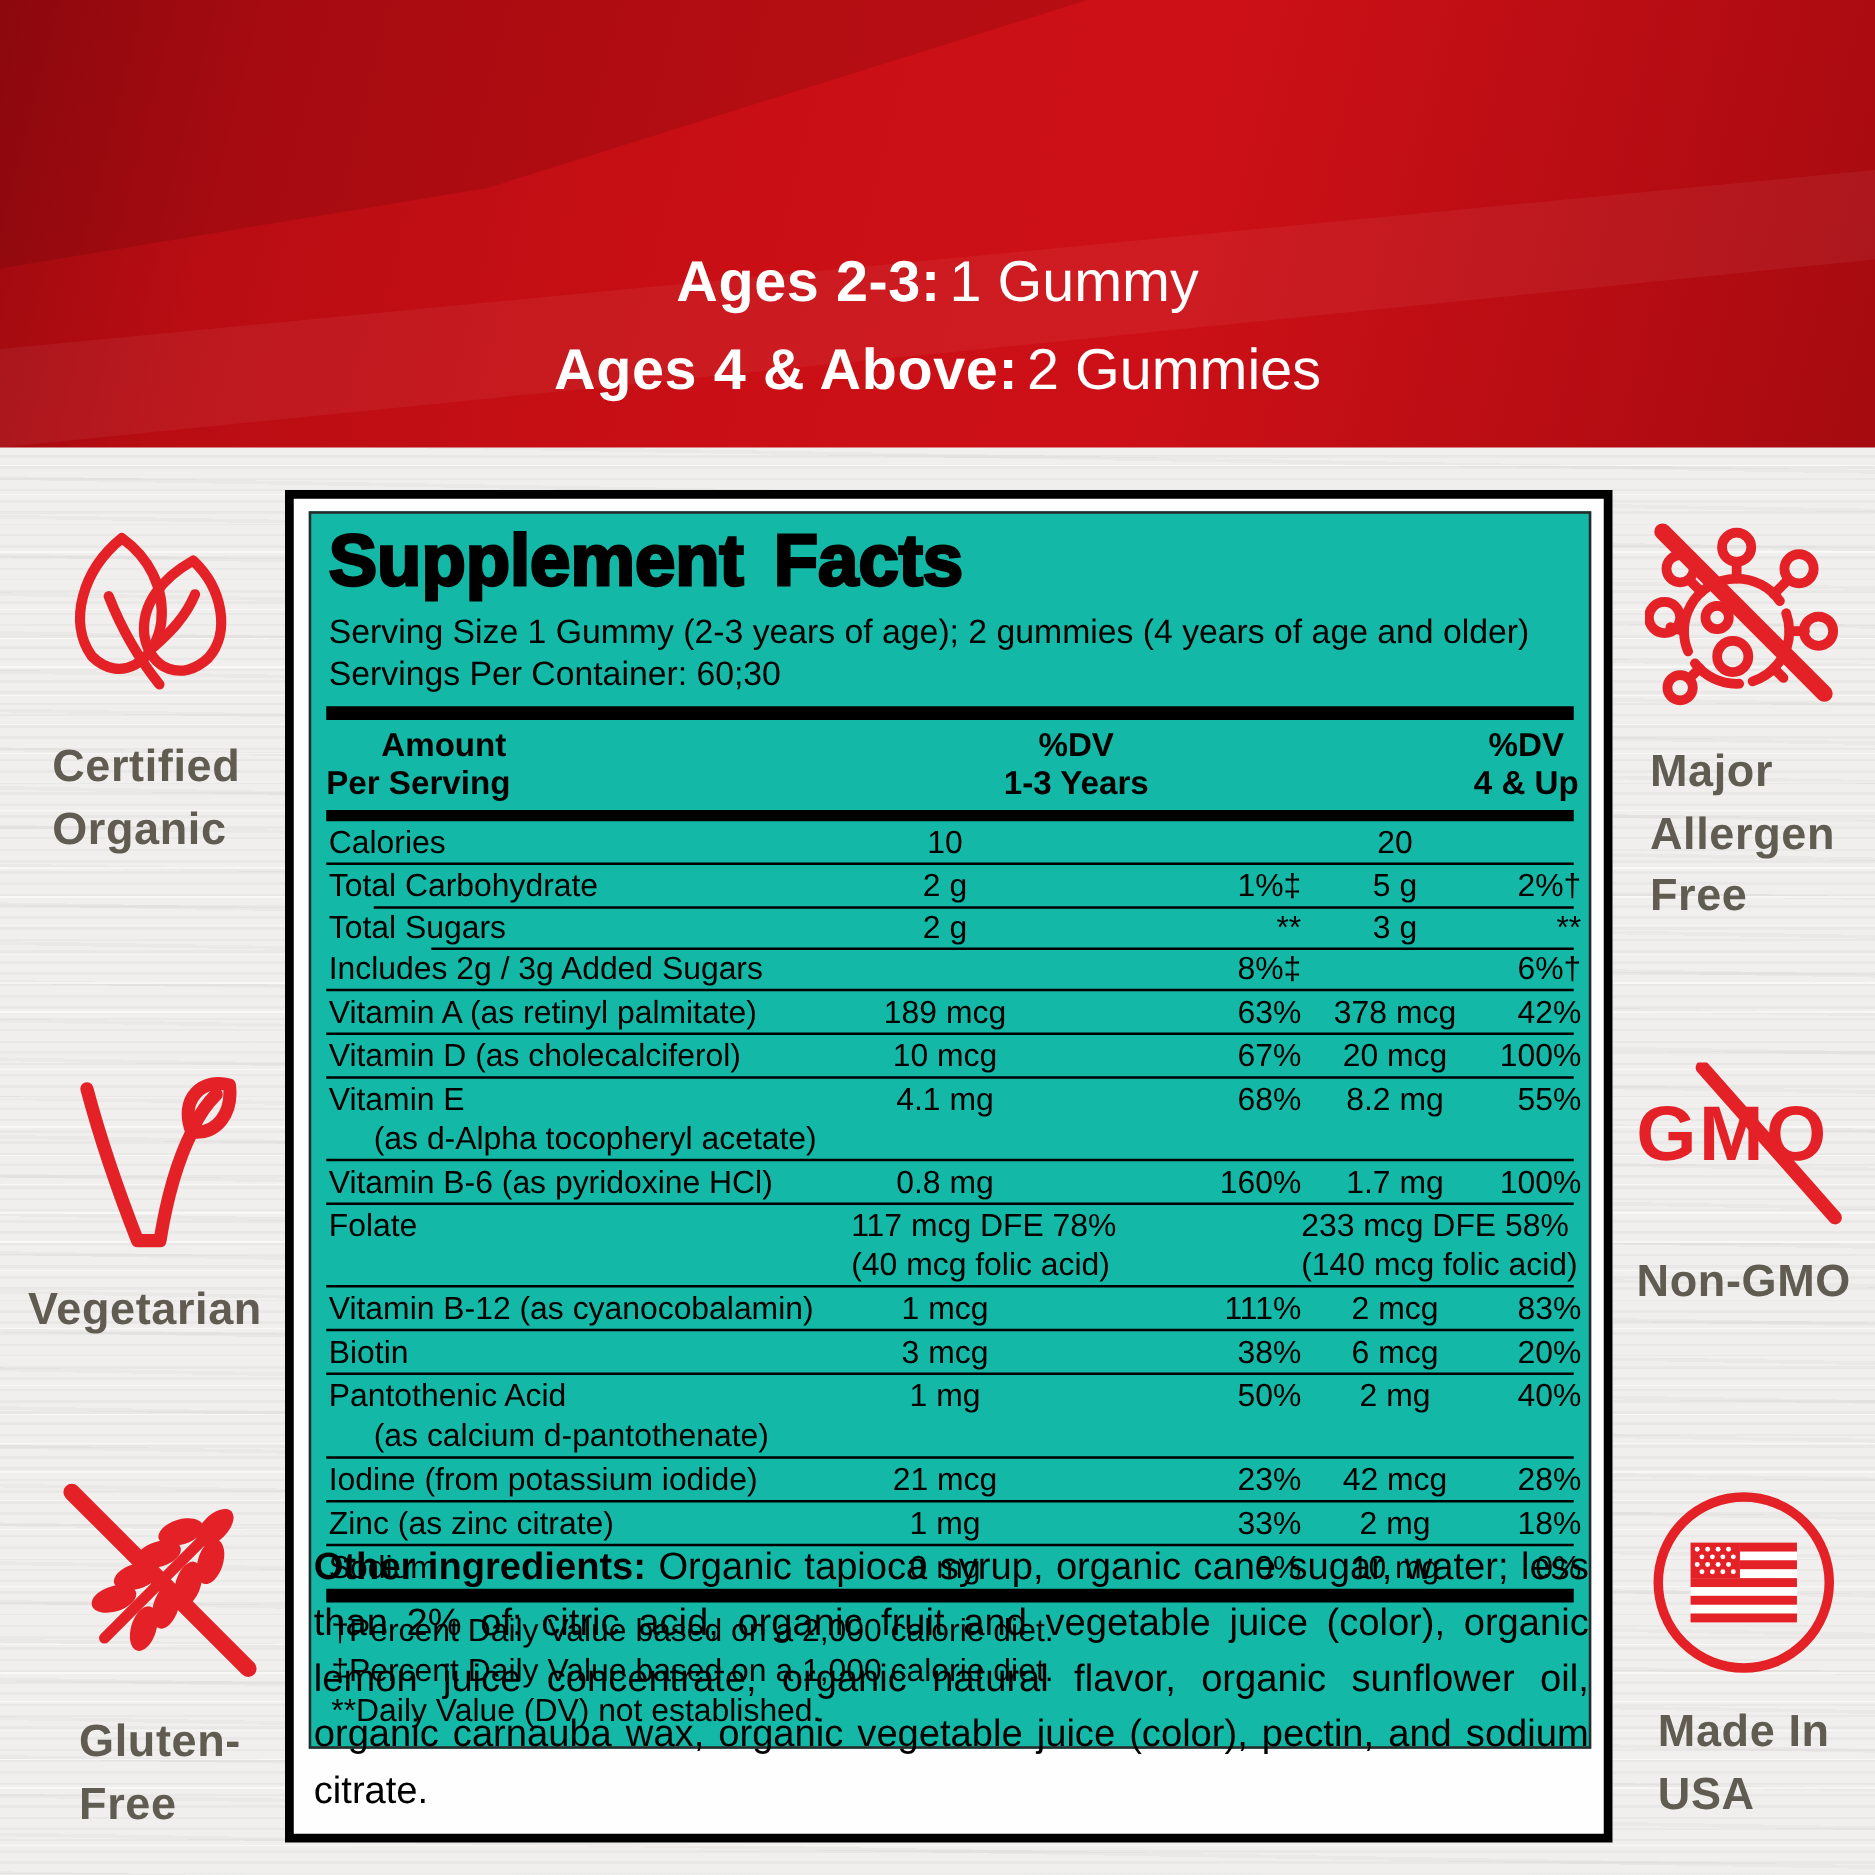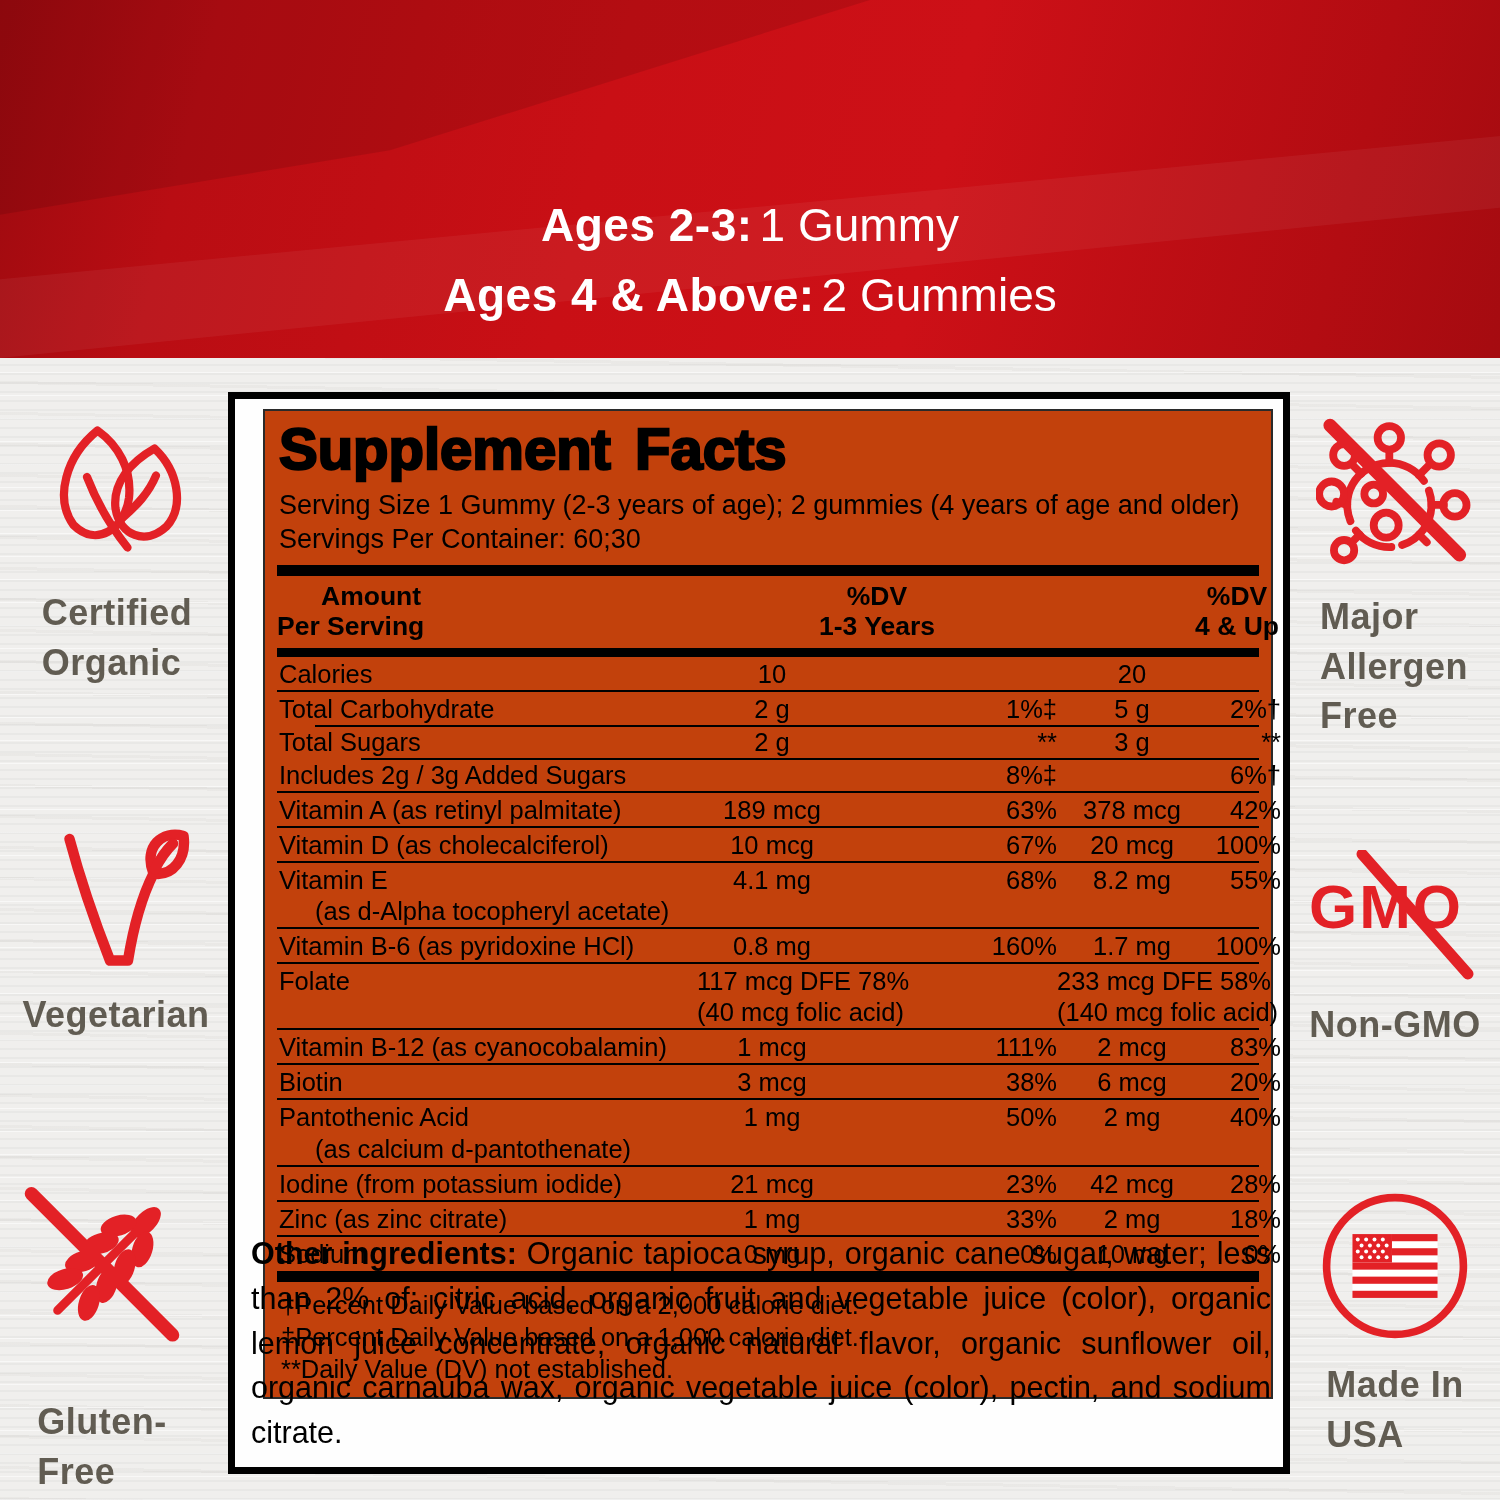--- a/index.html
+++ b/index.html
@@ -39,21 +39,21 @@
   .banner-line .v{margin-left:7px;}
   .line-1{top:198px;}
   .line-2{top:268px;}
 
   
   .panel{
     position:absolute; left:228px; top:392px; width:1062px; height:1082px;
     box-sizing:border-box; background:#fefefe; border:7px solid #000;
   }
   .facts{
-    margin:10px 10px 0 28px; border:2px solid #2a2a2a; background:#c2410c;
+    margin:10px 10px 0 12px; border:2px solid #2a2a2a; background:#14b8a6;
     padding:6px 12px 12px 12px; box-sizing:border-box;
   }
   .facts-title{
     font-size:58px; font-weight:bold; color:#000; line-height:1.05;
     -webkit-text-stroke:2.4px #000; letter-spacing:0px; word-spacing:8px; margin:2px 0 8px 2px;
   }
   .serving{font-size:27px; line-height:1.26; color:#000; margin-left:2px;}
   .bar{background:#000;}
   .bar1{height:11px; margin-top:9px;}
   .bar2{height:9px;}
@@ -86,22 +86,22 @@
   .ingredients{
     position:absolute; left:16px; right:12px; bottom:12px; margin:0;
     font-size:30.5px; line-height:1.47; text-align:justify; color:#000;
   }
   .ingredients .b{font-weight:bold;}
 
   
   .badge{position:absolute; display:flex; flex-direction:column; align-items:center; text-align:left;}
   .badge-label{font-weight:bold; font-size:36px; line-height:1.38; color:#615c52; letter-spacing:0.5px; margin-top:18px;}
   .b-organic{left:22px;   top:420px;  width:190px;}
-  .b-veg{    left:10px;   top:826px;  width:212px;}
-  .b-gluten{ left:0;   top:1182px; width:204px;gap:29px;}
+  .b-veg{    left:10px;   top:858px;  width:212px;}
+  .b-gluten{ left:26px;   top:1182px; width:204px;}
   .b-allergen{left:1298px;top:414px;  width:192px;}
   .b-gmo{    left:1296px; top:850px;  width:198px;}
   .b-usa{    left:1302px; top:1190px; width:186px;}
   .b-gmo .badge-label{margin-top:10px;}
   .b-veg .badge-label{margin-top:12px;}
   svg{display:block;}
 </style>
 </head>
 <body>
 

